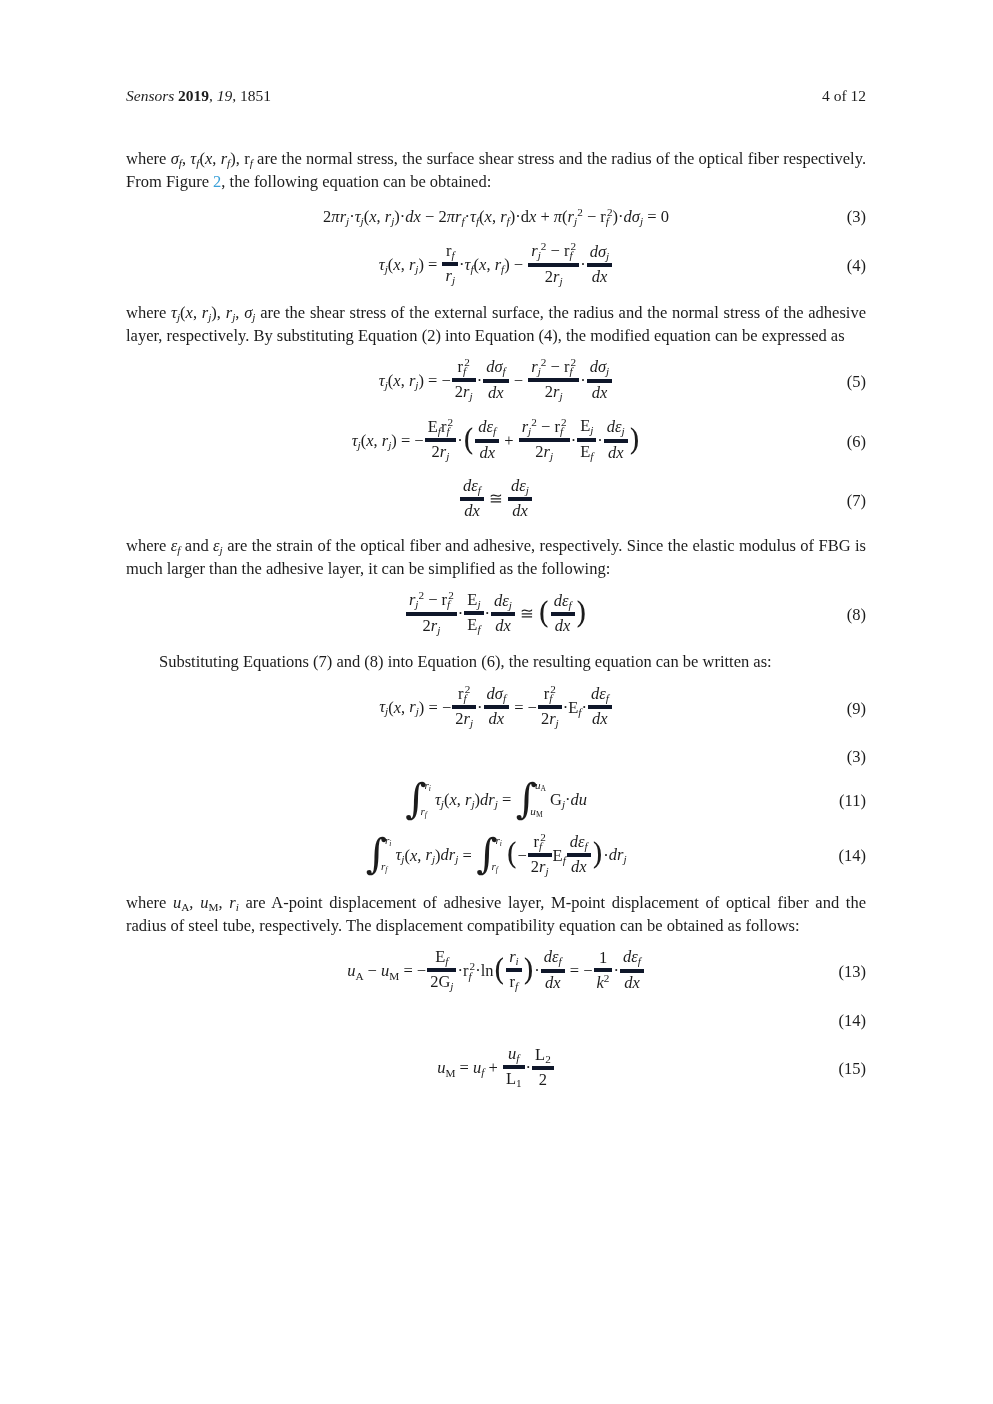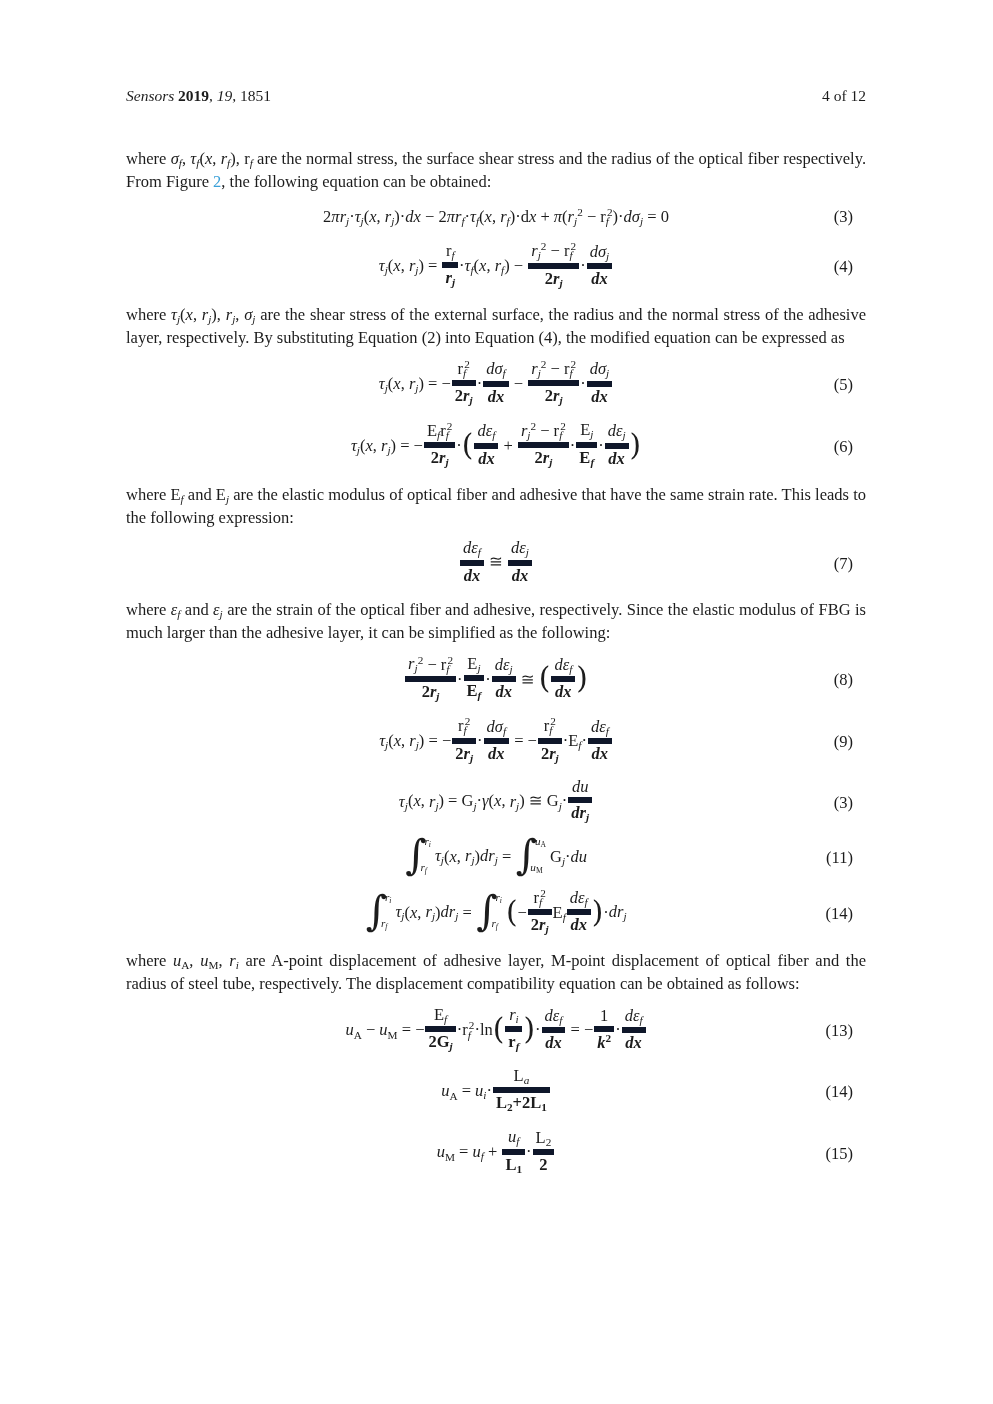--- a/index.html
+++ b/index.html
@@ -26,39 +26,39 @@
   }
   .para {
     margin: 0 0 6px 0;
     text-align: justify;
   }
   .para.indent { text-indent: 33px; }
   .link { color: var(--link-color, #3aa0d8); cursor: pointer; }
 
   .eq {
     position: relative;
-    margin: 12px 13px;
+    margin: 12px 0;
     display: flex;
     align-items: center;
     justify-content: center;
     min-height: 26px;
     line-height: 1.15;
   }
   .eq .body { text-align: center; padding: 0 40px; }
   .eq .no {
     position: absolute;
     right: 0; top: 50%;
     transform: translateY(-50%);
     line-height: 1;
   }
 
   
   f { display: inline-block; vertical-align: middle; text-align: center; margin: 0 1px; position: relative; top: -2px; }
   f > n, f > d { display: block; padding: 0 3px; line-height: 1.2; }
-  f > d { border-top: 6px solid #0f172a; font-weight: bold; }
+  f > d { border-top: 4px solid #0f172a; }
 
   sub { font-size: 68%; vertical-align: -0.28em; }
   sup { font-size: 68%; vertical-align: 0.5em; }
   sub + sup { margin-left: -2px; }
 
   
   .bp {
     font-size: 1.8em;
     line-height: 0;
     vertical-align: middle;
@@ -103,42 +103,41 @@
   <div class="eq">
     <div class="body"><i>τ<sub>j</sub></i>(<i>x</i>, <i>r<sub>j</sub></i>) = −<f><n>r<sub><i>f</i></sub><sup>2</sup></n><d>2<i>r<sub>j</sub></i></d></f>·<f><n><i>dσ<sub>f</sub></i></n><d><i>dx</i></d></f> − <f><n><i>r<sub>j</sub></i><sup>2</sup> − r<sub><i>f</i></sub><sup>2</sup></n><d>2<i>r<sub>j</sub></i></d></f>·<f><n><i>dσ<sub>j</sub></i></n><d><i>dx</i></d></f></div>
     <div class="no">(5)</div>
   </div>
 
   <div class="eq">
     <div class="body"><i>τ<sub>j</sub></i>(<i>x</i>, <i>r<sub>j</sub></i>) = −<f><n>E<sub><i>f</i></sub>r<sub><i>f</i></sub><sup>2</sup></n><d>2<i>r<sub>j</sub></i></d></f>·<span class="bp">(</span><f><n><i>dε<sub>f</sub></i></n><d><i>dx</i></d></f> + <f><n><i>r<sub>j</sub></i><sup>2</sup> − r<sub><i>f</i></sub><sup>2</sup></n><d>2<i>r<sub>j</sub></i></d></f>·<f><n>E<sub><i>j</i></sub></n><d>E<sub><i>f</i></sub></d></f>·<f><n><i>dε<sub>j</sub></i></n><d><i>dx</i></d></f><span class="bp">)</span></div>
     <div class="no">(6)</div>
   </div>
 
-  <p class="para">where E<sub><i>f</i></sub> and E<sub><i>j</i></sub> are the elastic modulus of optical fiber and adhesive that have the same strain rate. This leads to the following expression:</p>
 
   <div class="eq">
     <div class="body"><f><n><i>dε<sub>f</sub></i></n><d><i>dx</i></d></f> ≅ <f><n><i>dε<sub>j</sub></i></n><d><i>dx</i></d></f></div>
     <div class="no">(7)</div>
   </div>
 
   <p class="para">where <i>ε<sub>f</sub></i> and <i>ε<sub>j</sub></i> are the strain of the optical fiber and adhesive, respectively. Since the elastic modulus of FBG is much larger than the adhesive layer, it can be simplified as the following:</p>
 
   <div class="eq">
     <div class="body"><f><n><i>r<sub>j</sub></i><sup>2</sup> − r<sub><i>f</i></sub><sup>2</sup></n><d>2<i>r<sub>j</sub></i></d></f>·<f><n>E<sub><i>j</i></sub></n><d>E<sub><i>f</i></sub></d></f>·<f><n><i>dε<sub>j</sub></i></n><d><i>dx</i></d></f> ≅ <span class="bp">(</span><f><n><i>dε<sub>f</sub></i></n><d><i>dx</i></d></f><span class="bp">)</span></div>
     <div class="no">(8)</div>
   </div>
 
+  <p class="para indent">Substituting Equations (7) and (8) into Equation (6), the resulting equation can be written as:</p>
 
   <div class="eq">
     <div class="body"><i>τ<sub>j</sub></i>(<i>x</i>, <i>r<sub>j</sub></i>) = −<f><n>r<sub><i>f</i></sub><sup>2</sup></n><d>2<i>r<sub>j</sub></i></d></f>·<f><n><i>dσ<sub>f</sub></i></n><d><i>dx</i></d></f> = −<f><n>r<sub><i>f</i></sub><sup>2</sup></n><d>2<i>r<sub>j</sub></i></d></f>·E<sub><i>f</i></sub>·<f><n><i>dε<sub>f</sub></i></n><d><i>dx</i></d></f></div>
     <div class="no">(9)</div>
   </div>
 
   <div class="eq">
-    <div class="body"><i>τ<sub>j</sub></i>(<i>x</i>, <i>r<sub>j</sub></i>) = G<sub><i>j</i></sub>·<i>γ</i>(<i>x</i>, <i>r<sub>j</sub></i>) ≅ G<sub><i>j</i></sub>·<f><n><i>du</i></n><d><i>dr<sub>j</sub></i></d></f></div>
     <div class="no">(3)</div>
   </div>
 
 
   <div class="eq">
     <div class="body"><span class="itg">
           <span class="sym">∫</span>
           <span class="lims">
             <span class="hi"><i>r<sub>i</sub></i></span>
             <span class="lo"><i>r<sub>f</sub></i></span>
@@ -171,21 +170,20 @@
   </div>
 
   <p class="para">where <i>u</i><sub>A</sub>, <i>u</i><sub>M</sub>, <i>r<sub>i</sub></i> are A-point displacement of adhesive layer, M-point displacement of optical fiber and the radius of steel tube, respectively. The displacement compatibility equation can be obtained as follows:</p>
 
   <div class="eq">
     <div class="body"><i>u</i><sub>A</sub> − <i>u</i><sub>M</sub> = −<f><n>E<sub><i>f</i></sub></n><d>2G<sub><i>j</i></sub></d></f>·r<sub><i>f</i></sub><sup>2</sup>·ln<span class="bp">(</span><f><n><i>r<sub>i</sub></i></n><d>r<sub><i>f</i></sub></d></f><span class="bp">)</span>·<f><n><i>dε<sub>f</sub></i></n><d><i>dx</i></d></f> = −<f><n>1</n><d><i>k</i><sup>2</sup></d></f>·<f><n><i>dε<sub>f</sub></i></n><d><i>dx</i></d></f></div>
     <div class="no">(13)</div>
   </div>
 
   <div class="eq">
-    <div class="body"><i>u</i><sub>A</sub> = <i>u<sub>i</sub></i>·<f><n>L<sub><i>a</i></sub></n><d>L<sub>2</sub>+2L<sub>1</sub></d></f></div>
     <div class="no">(14)</div>
   </div>
 
   <div class="eq">
     <div class="body"><i>u</i><sub>M</sub> = <i>u<sub>f</sub></i> + <f><n><i>u<sub>f</sub></i></n><d>L<sub>1</sub></d></f>·<f><n>L<sub>2</sub></n><d>2</d></f></div>
     <div class="no">(15)</div>
   </div>
 
 </div>
 

